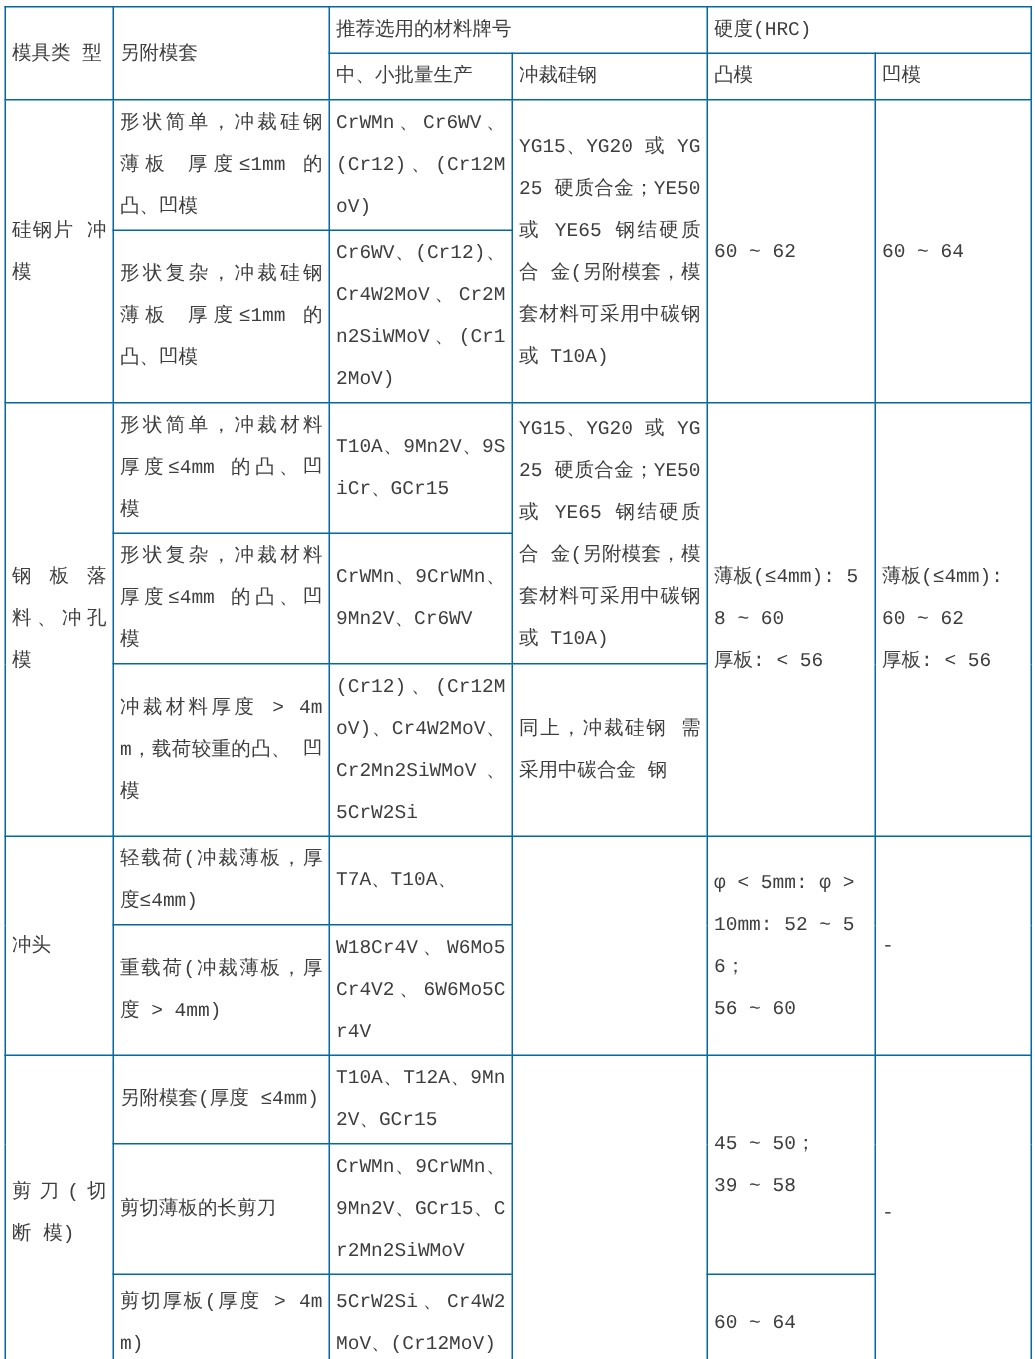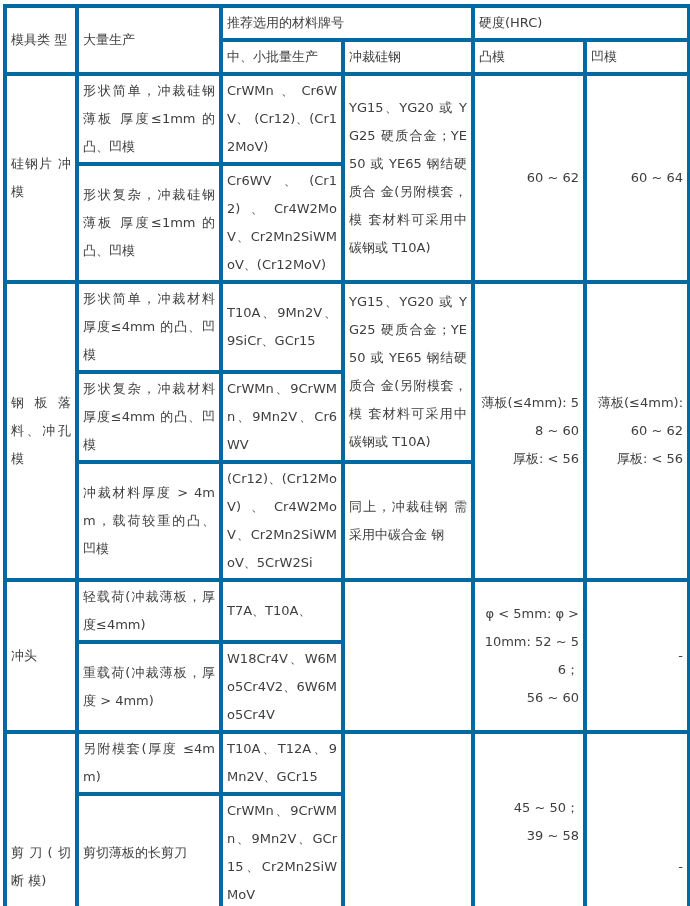--- a/index.html
+++ b/index.html
@@ -5,50 +5,50 @@
   html,body { margin:0; padding:0; }
   body {
     width:690px; height:906px; background:#ffffff; overflow:hidden;
     font-family:"DejaVu Sans","Liberation Sans",sans-serif;
   }
   table.ref {
     border-collapse:collapse; table-layout:fixed;
     margin:4px 0 0 3px; width:684px;
   }
   td, th {
-    border:4px solid #0369a1;
+    border:1px solid #0369a1;
     font-size:13px; font-weight:normal; line-height:28px;
     color:#3e3e3e; text-align:left; vertical-align:middle;
-    padding:1px 4px; overflow:hidden;
+    padding:1px 4px; overflow:hidden;font-family:Liberation Mono, monospace;
   }
   th { font-weight:normal; }
   
   .brk { word-break:break-all; text-align:justify; }
   
-  .hard { white-space:pre-line; word-break:break-all;text-align:right; }
+  .hard { white-space:pre-line; word-break:break-all; }
   
   .lt { border-top-color:#c8c8c8; }
 </style>
 </head>
 <body>
 
 <table class="ref">
   <colgroup>
     <col style="width:72px">
       <col style="width:144px">
       <col style="width:122px">
     <col style="width:130px">
       <col style="width:112px">
       <col style="width:104px">
   </colgroup>
 
   <tbody>
       <tr style="height:30px">
     <th rowspan="2">模具类 型</th>
-    <th rowspan="2">大量生产</th>
+    <th rowspan="2">另附模套</th>
     <th colspan="2">推荐选用的材料牌号</th>
     <th colspan="2">硬度(HRC)</th>
   </tr>
 
   <tr style="height:31px">
     <th>中、小批量生产</th>
     <th>冲裁硅钢</th>
     <th>凸模</th>
     <th>凹模</th>
   </tr>

